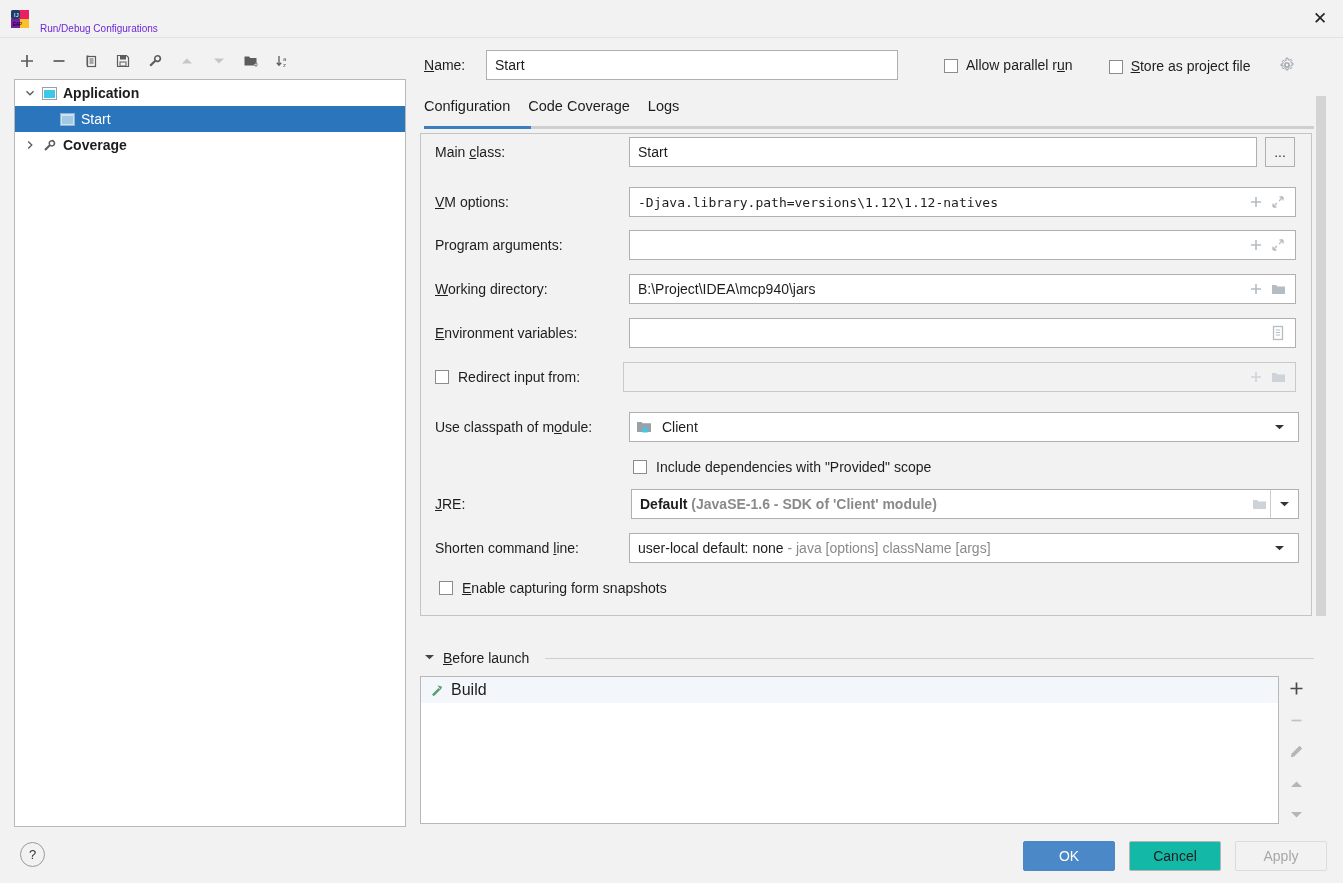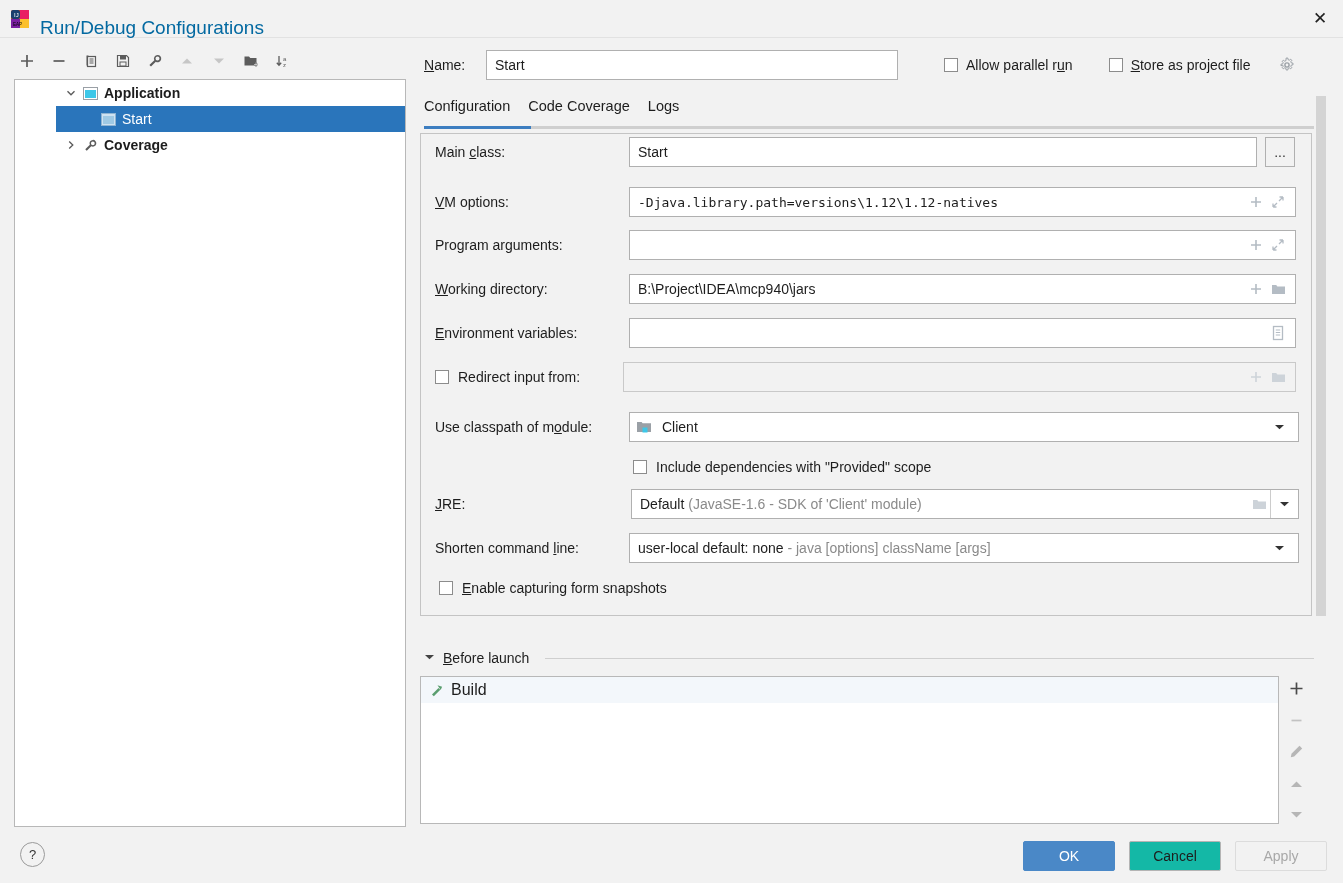--- a/index.html
+++ b/index.html
@@ -13,41 +13,40 @@
   }
   .dialog { position: relative; width: 1343px; height: 883px; background: #f2f2f2; }
 
   
   .titlebar {
     position: absolute; left: 0; top: 0; width: 1343px; height: 38px;
     background: #f2f2f2; border-bottom: 1px solid #e2e2e2;
     display: flex; align-items: center;
   }
   .title-icon { margin-left: 10px; width: 20px; height: 20px; position: relative; }
-  .title-text { margin-left: 10px; font-size: 19px; color: #0369a1; margin-top: 19px; }
+  .title-text { margin-left: 10px; font-size: 10px; color: #6d28d9; margin-top: 19px; }
   .close-btn {
     position: absolute; right: 0; top: 0; width: 46px; height: 37px;
     display: flex; align-items: center; justify-content: center;
     font-size: 17px; color: #222; cursor: default;
   }
 
   
   .left-toolbar {
     position: absolute; left: 12px; top: 44px; width: 396px; height: 34px;
     display: flex; align-items: center; gap: 2px;
   }
   .tb-btn {
     width: 30px; height: 28px; display: flex; align-items: center; justify-content: center;
     cursor: default;
   }
   .tree-panel {
     position: absolute; left: 14px; top: 79px; width: 392px; height: 748px;
     background: #ffffff; border: 1px solid #b8b8b8;
     overflow: hidden;
-    padding-left: 41px;
   }
   .tree-row {
     height: 26px; display: flex; align-items: center; padding-left: 6px;
     font-size: 14px; cursor: default; white-space: nowrap;
   }
   .tree-row.selected { background: #2a75bb; color: #ffffff; }
   .tw {
     width: 18px; height: 18px; display: flex; align-items: center; justify-content: center;
     color: #5a5a5a; font-size: 10px;
   }
@@ -61,21 +60,21 @@
     position: absolute; left: 424px; top: 50px; width: 900px; height: 30px;
     display: flex; align-items: center;
   }
   .name-label { width: 62px; font-size: 14px; }
   .name-input {
     width: 412px; height: 30px; border: 1px solid #b0b0b0; background: #fff;
     font-family: "Liberation Sans", sans-serif; font-size: 14px;
     padding: 0 8px; color: #1d1d1d; outline: none;
   }
   .top-checks { margin-left: 46px; display: flex; align-items: center; gap: 36px; }
-  .chk-wrap { display: flex; align-items: center; gap: 8px; cursor: default; font-size: 14px; }
+  .chk-wrap { display: flex; align-items: flex-end; gap: 8px; cursor: default; font-size: 14px; }
   .chkbox {
     width: 14px; height: 14px; border: 1px solid #8c8c8c; background: #fff;
     flex: 0 0 14px;
   }
   .gear-btn { margin-left: 20px; width: 18px; height: 18px; display:flex; align-items:center; justify-content:center; }
 
   
   .tabs {
     position: absolute; left: 424px; top: 98px; width: 890px; height: 30px;
     display: flex; align-items: flex-start; gap: 18px;
@@ -447,21 +446,21 @@
 
     <div class="row" style="top:326px;">
       <div class="sub-check" style="position:absolute;left:212px;">
         <span class="chkbox"></span>
         <span class="lbl">Include dependencies with "Provided" scope</span>
       </div>
     </div>
 
     <div class="row" style="top:363px;">
       <div class="lbl" style="position:absolute;left:14px;"><u>J</u>RE:</div>
-      <div class="field" style="position:absolute;left:210px;width:668px;padding-right:0;">
+      <div class="field" style="position:absolute;left:210px;width:668px;padding-right:0;font-weight:bold;">
         <span class="field-text">
           <span>Default</span>
           <span class="muted">(JavaSE-1.6 - SDK of 'Client' module)</span>
         </span>
         <span class="f-icon">
           <svg width="15" height="14" viewBox="0 0 15 14">
               <path d="M1 3h4.2l1.2 1.5H14V12H1z" fill="#cdd3d9"></path>
             </svg>
         </span>
         <span class="jre-split">

